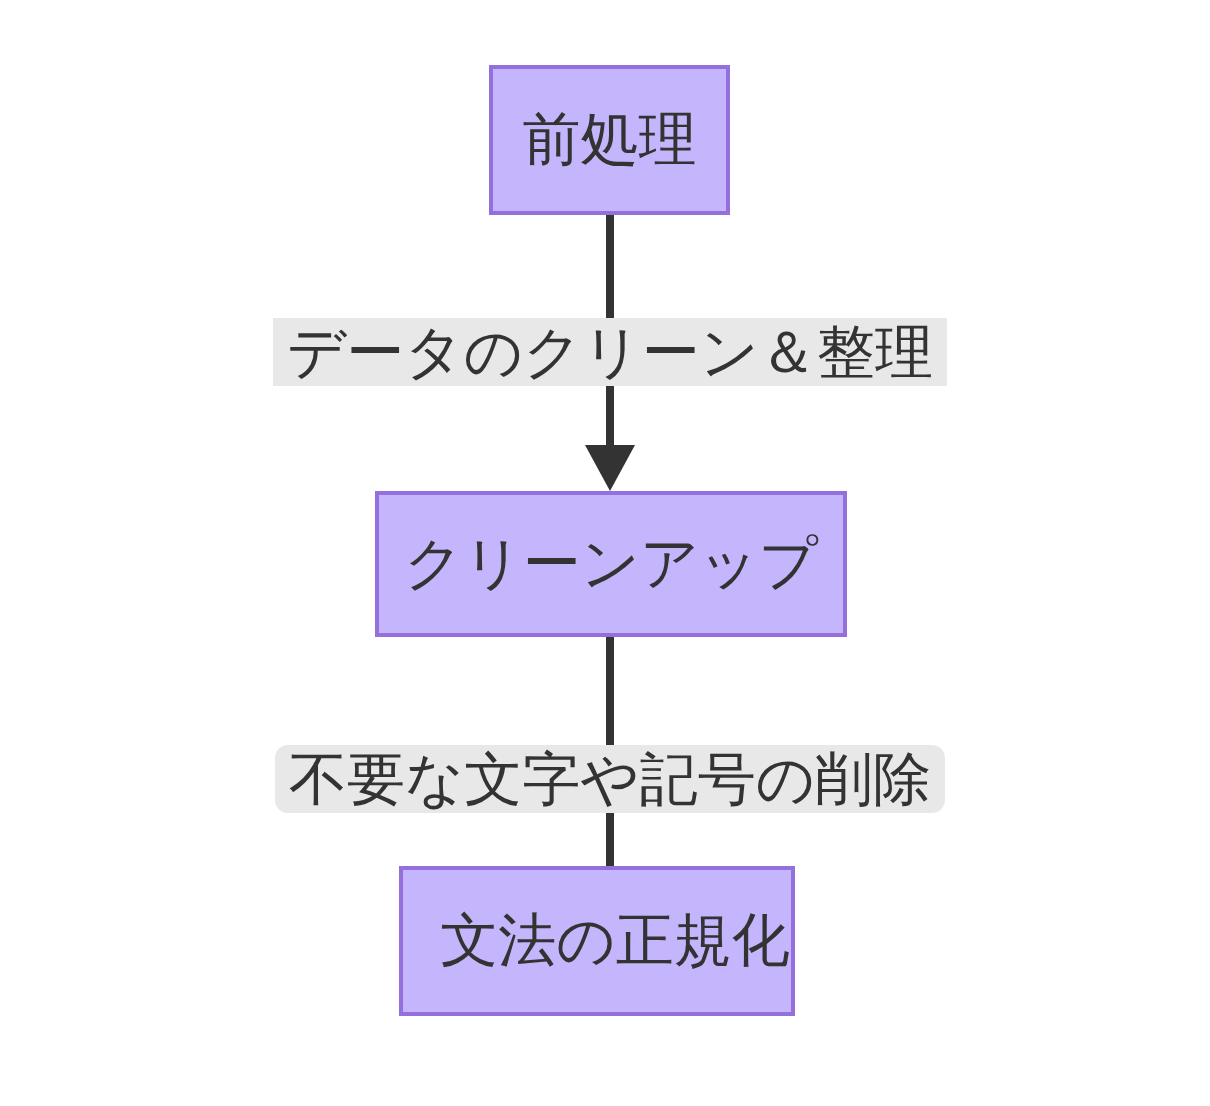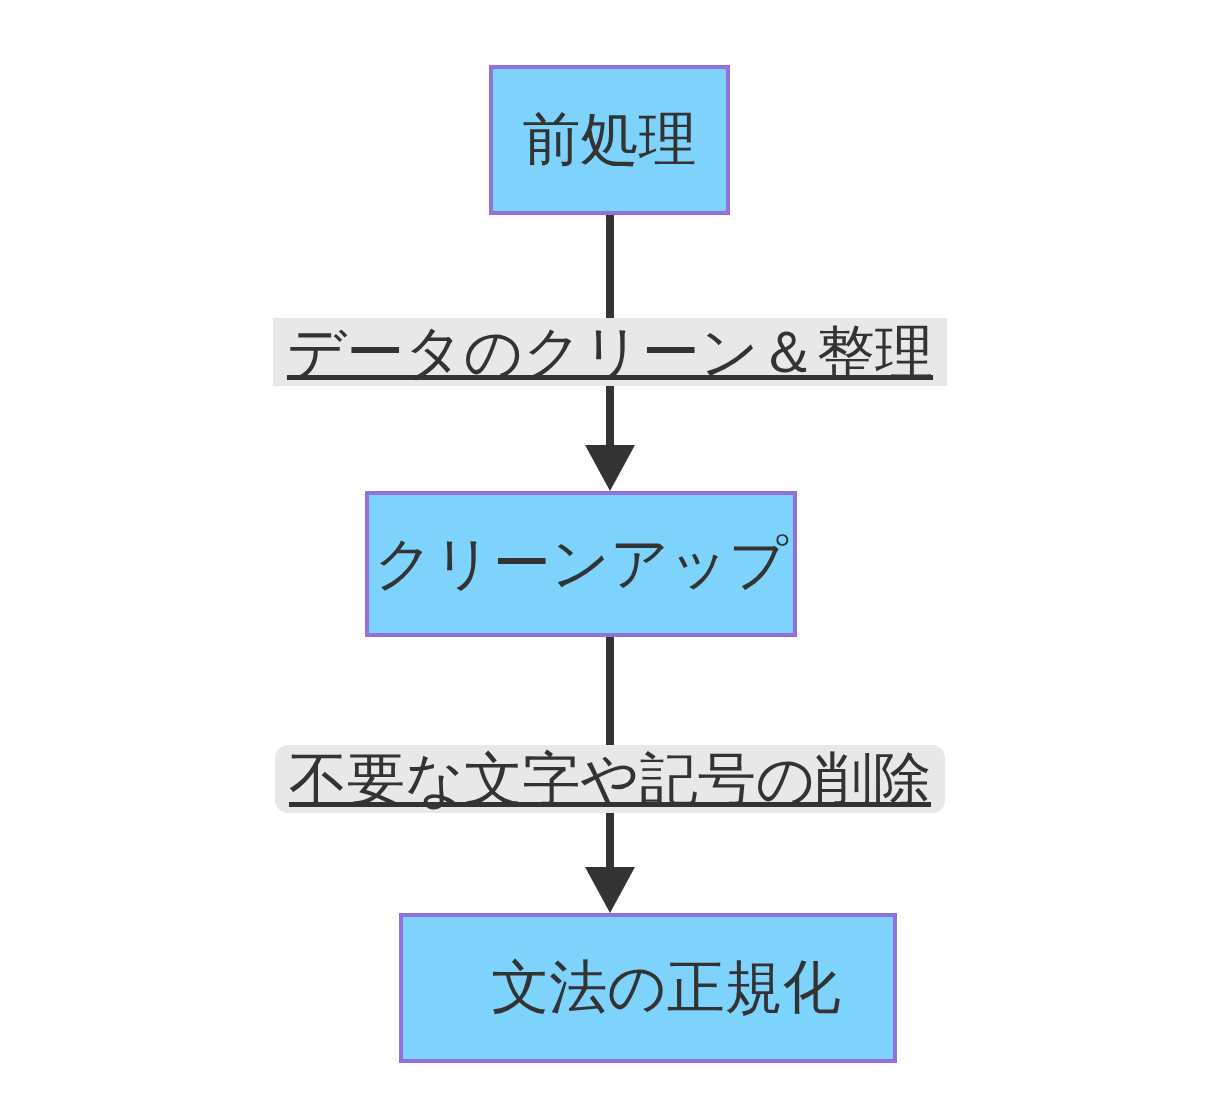--- a/index.html
+++ b/index.html
@@ -11,21 +11,21 @@
     position: relative;
     width: 1210px;
     height: 1106px;
     background: #ffffff;
     overflow: hidden;
     font-family: "Liberation Sans", "DejaVu Sans", sans-serif;
   }
   .node {
     position: absolute;
     box-sizing: border-box;
-    background: #7dd3fc;
+    background: #c4b5fd;
     border: 4px solid #9370DB;
     color: #333333;
     font-size: 58px;
     display: flex;
     align-items: center;
     justify-content: center;
     white-space: nowrap;
     z-index: 3;
   }
   .edge-line {
@@ -46,43 +46,42 @@
   .edge-label {
     position: absolute;
     transform: translateX(-50%);
     background: #e8e8e8;
     color: #333333;
     font-size: 58px;
     line-height: 68px;
     padding: 0 14px;
     white-space: nowrap;
     z-index: 2;
-    text-decoration: underline;
   }
 </style>
 </head>
 <body>
 
 <div id="canvas">
 
   <div class="node" style="left: 489px; top: 65px; width: 241px; height: 150px;">
     <span>前処理</span>
   </div>
 
   <div class="edge-line" style="left: 606px; top: 215px; height: 231px;"></div>
   <div class="arrowhead" style="left: 585px; top: 445px;"></div>
 
   <div class="edge-label" style="left: 610px; top: 318px;">データのクリーン＆整理</div>
 
-  <div class="node" style="left: 365px; top: 491px; width: 432px; height: 146px;">
+  <div class="node" style="left: 375px; top: 491px; width: 472px; height: 146px;">
     <span>クリーンアップ</span>
   </div>
 
   <div class="edge-line" style="left: 606px; top: 637px; height: 231px;"></div>
   <div class="arrowhead" style="left: 585px; top: 867px;"></div>
 
   <div class="edge-label" style="left: 610px; top: 745px; border-radius: 13px;">不要な文字や記号の削除</div>
 
-  <div class="node" style="left: 399px; top: 913px; width: 498px; height: 150px; padding-left: 36px;">
+  <div class="node" style="left: 399px; top: 866px; width: 396px; height: 150px; padding-left: 36px;">
     <span>文法の正規化</span>
   </div>
 
 </div>
 
 </body></html>

